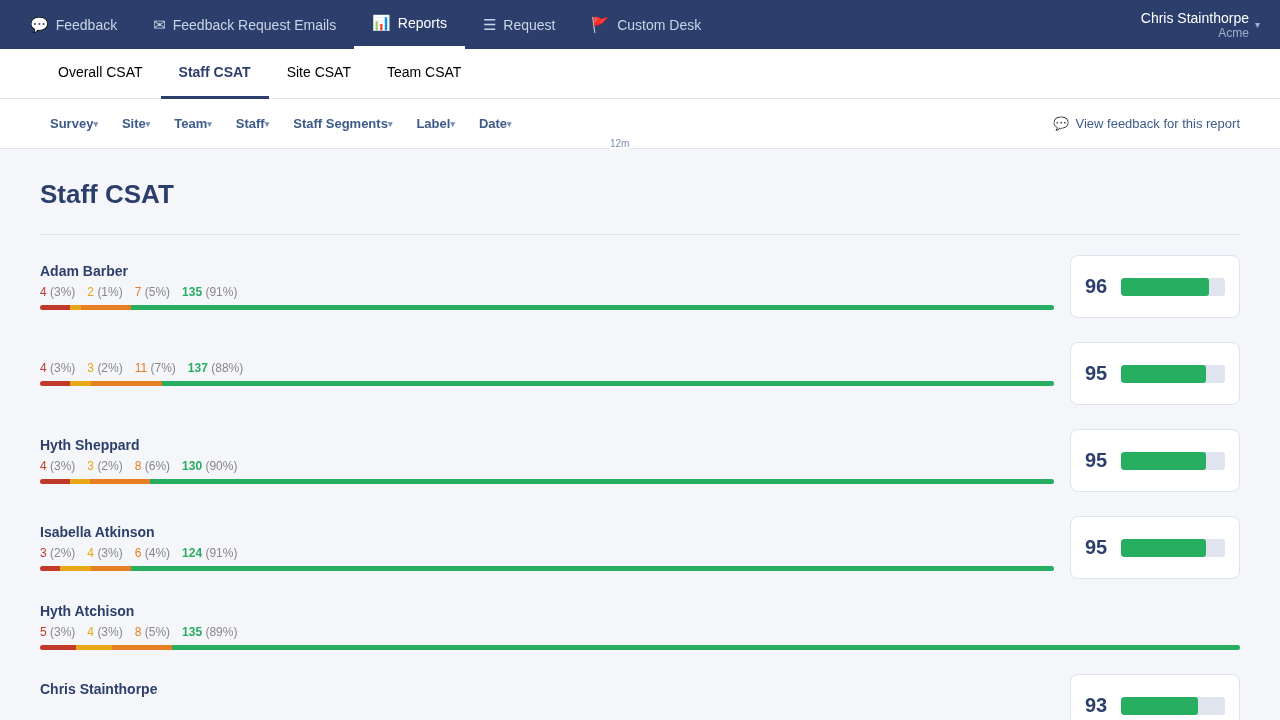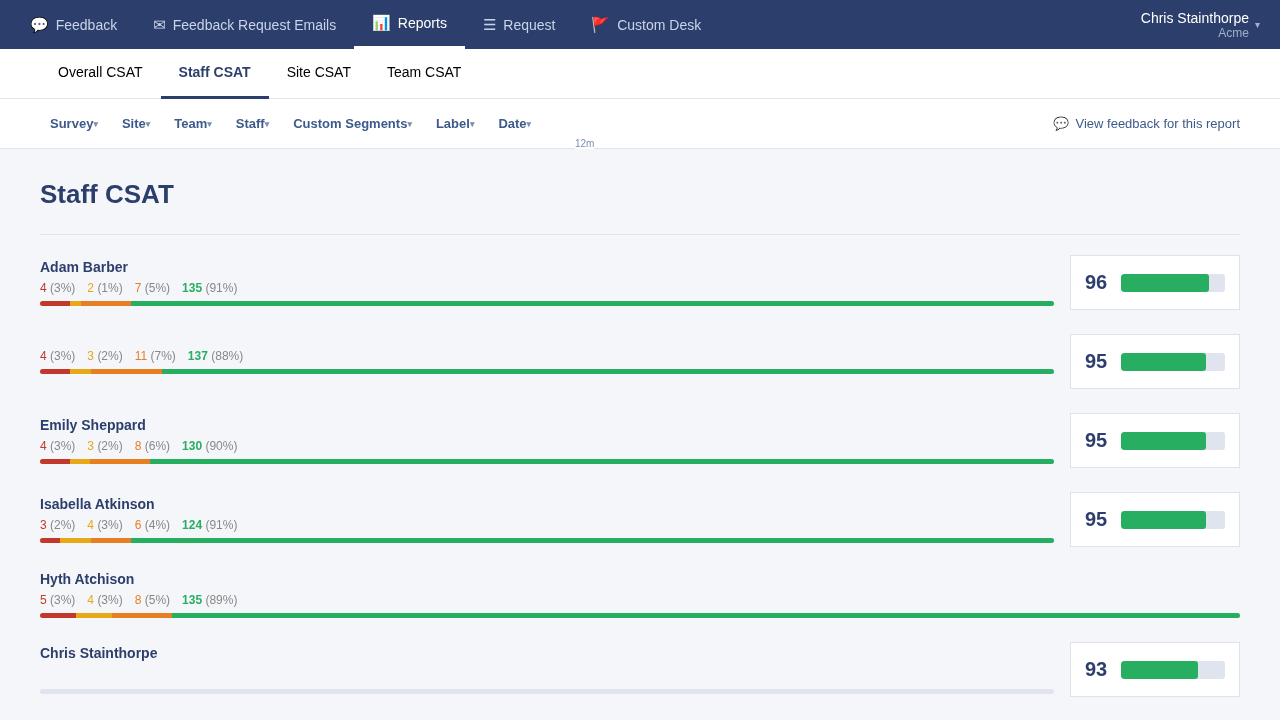--- a/index.html
+++ b/index.html
@@ -96,21 +96,21 @@
       display: flex;
       align-items: center;
       gap: 6px;
       font-size: 13px;
       color: #3d5a8a;
       cursor: pointer;
     }
     .date-badge {
       position: absolute;
       bottom: -1px;
-      left: 575px;
+      left: 610px;
       font-size: 10px;
       color: #7a90b0;
       background: #fff;
     }
 
     
     .main-content {
       padding: 30px 40px 40px 40px;
       max-width: 1280px;
     }
@@ -148,23 +148,23 @@
     .seg-yellow { background: #e6a817; }
     .seg-orange { background: #e67e22; }
     .seg-green { background: #27ae60; }
 
     
     .score-card {
       display: flex;
       align-items: center;
       background: #fff;
       border: 1px solid #dde2ee;
-      border-radius: 0;
+      border-radius: 8px;
       min-width: 170px;
-      height: 55px;
+      height: 63px;
       padding: 0 14px;
       gap: 12px;
     }
     .score-num {
       font-size: 20px;
       font-weight: 700;
       color: #2c3e6b;
       min-width: 24px;
     }
     .score-bar-bg {
@@ -259,21 +259,21 @@
   </button>
   <button class="filter-btn">
     <span>Team</span>
     <span class="filter-chevron">▾</span>
   </button>
   <button class="filter-btn">
     <span>Staff</span>
     <span class="filter-chevron">▾</span>
   </button>
   <button class="filter-btn">
-    <span>Custom Segments</span>
+    <span>Staff Segments</span>
     <span class="filter-chevron">▾</span>
   </button>
   <button class="filter-btn">
     <span>Label</span>
     <span class="filter-chevron">▾</span>
   </button>
   <button class="filter-btn">
     <span>Date</span>
     <span class="filter-chevron">▾</span>
   </button>
@@ -333,21 +333,21 @@
     </div>
     <div class="score-card">
       <span class="score-num">95</span>
       <div class="score-bar-bg">
         <div class="score-bar-fill" style="width:82%"></div>
       </div>
     </div>
   </div>
       <div class="staff-block">
     <div class="staff-left">
-      <div class="staff-name">Emily Sheppard</div>
+      <div class="staff-name">Hyth Sheppard</div>
       <div class="staff-stats">
         <span class="stat-red">4 <span class="stat-pct">(3%)</span></span>
         <span class="stat-yellow">3 <span class="stat-pct">(2%)</span></span>
         <span class="stat-orange">8 <span class="stat-pct">(6%)</span></span>
         <span class="stat-green"><span class="stat-green-num">130</span> <span class="stat-pct">(90%)</span></span>
       </div>
       <div class="full-bar">
         <div style="display:flex;height:100%;width:100%;">
           <div class="seg-red" style="width:3%"></div>
           <div class="seg-yellow" style="width:2%"></div>

